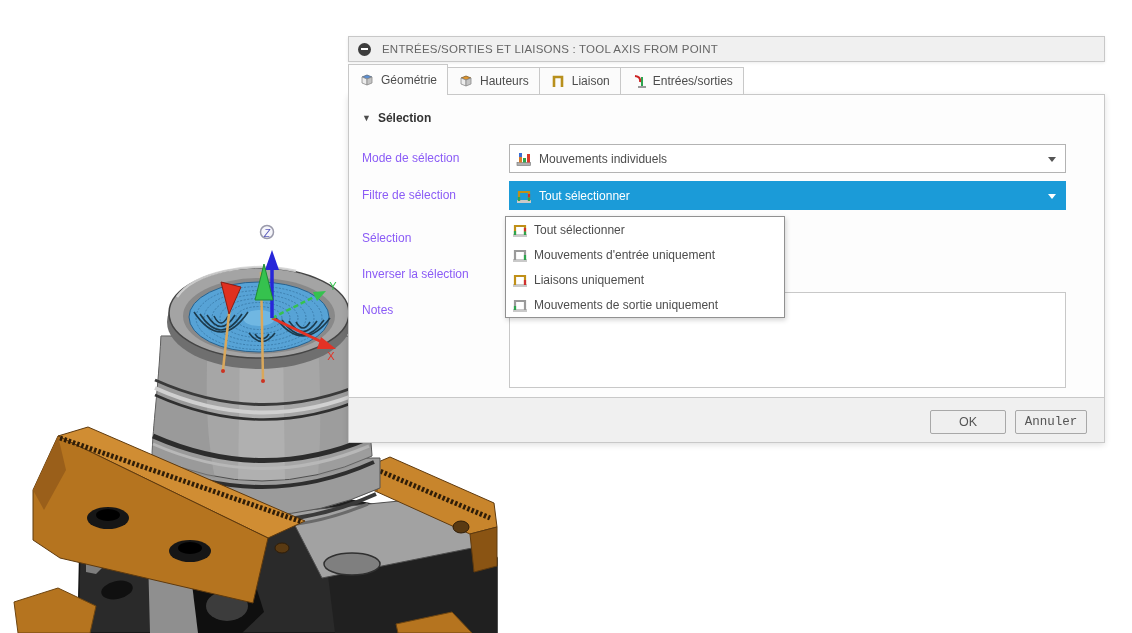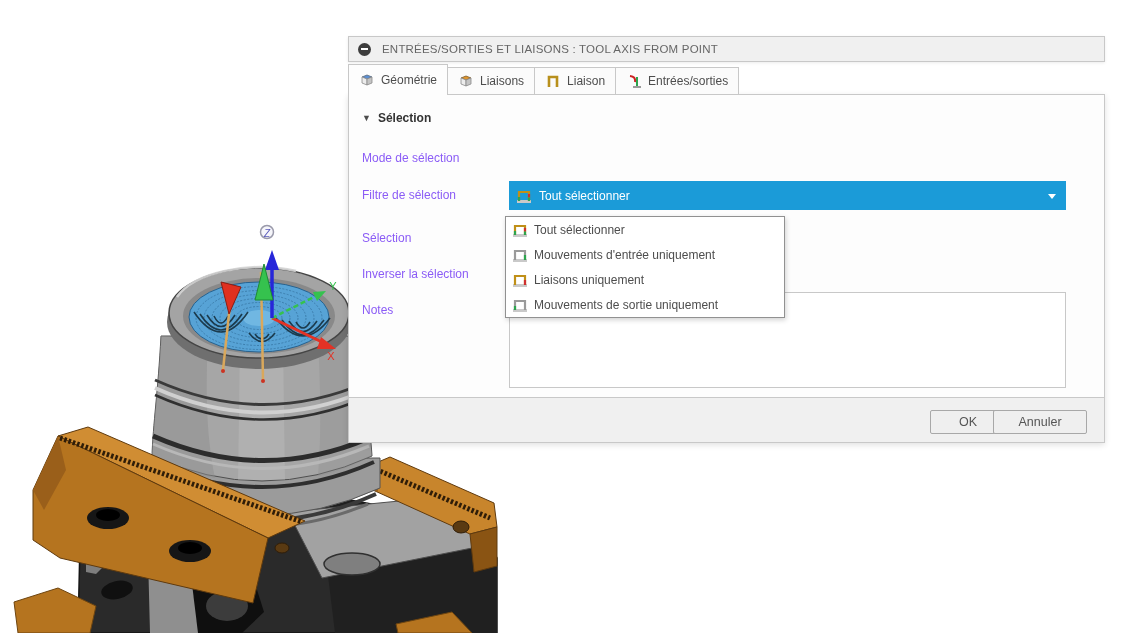--- a/index.html
+++ b/index.html
@@ -104,21 +104,21 @@
     position:absolute; left:0; right:0; bottom:0; height:45px; box-sizing:border-box;
     background:#f0f0f0; border-top:1px solid #c8c8c8;
   }
   .btn {
     position:absolute; top:12px; height:24px; box-sizing:border-box;
     background:#efefef; border:1px solid #a8a8a8; border-radius:2px;
     font-family:"Liberation Sans", sans-serif; font-size:12.5px; color:#555;
     display:flex; align-items:center; justify-content:center; cursor:default;
   }
   .btn-ok { right:98px; width:76px; }
-  .btn-cancel { right:17px; width:94px; }
+  .btn-cancel { right:17px; width:72px;font-family:Liberation Mono, monospace; }
 
   svg text { font-family:"Liberation Sans", sans-serif; }
 </style>
 </head>
 <body>
 
 <div class="viewport">
 <svg width="1132" height="633" viewBox="0 0 1132 633">
 
   <g>
@@ -242,21 +242,21 @@
         <path d="M13,5 L8,7 L8,13 L13,11 Z" fill="#c4c4c4" stroke="#8a8a8a" stroke-width="0.8"></path>
       </svg>
       <span>Géométrie</span>
     </div>
     <div class="tab">
       <svg width="16" height="16" viewBox="0 0 16 16">
         <path d="M3,5 L8,3 L13,5 L8,7 Z" fill="#e0962e" stroke="#7a5a2a" stroke-width="0.8"></path>
         <path d="M3,5 L8,7 L8,13 L3,11 Z" fill="#ececec" stroke="#8a8a8a" stroke-width="0.8"></path>
         <path d="M13,5 L8,7 L8,13 L13,11 Z" fill="#c4c4c4" stroke="#8a8a8a" stroke-width="0.8"></path>
       </svg>
-      <span>Liaisons</span>
+      <span>Hauteurs</span>
     </div>
     <div class="tab">
       <svg width="16" height="16" viewBox="0 0 16 16">
         <path d="M4,14 L4,4 L12,4 L12,14" fill="none" stroke="#b8901c" stroke-width="2.6"></path>
       </svg>
       <span>Liaison</span>
     </div>
     <div class="tab">
       <svg width="16" height="16" viewBox="0 0 16 16">
         <path d="M4,3 Q10,3.5 9,9" fill="none" stroke="#cc2222" stroke-width="2"></path>
@@ -268,20 +268,31 @@
   </div>
 
   <div class="dlg-body">
 
     <div class="section-header">
       <span class="tri">▼</span>
       <span>Sélection</span>
     </div>
 
     <div class="field-label lbl-mode">Mode de sélection</div>
+    <div class="select-box sel-mode">
+      <svg width="16" height="16" viewBox="0 0 16 16">
+        <rect x="1" y="11.5" width="13.5" height="3" fill="#b0b0b0" stroke="#808080" stroke-width="0.7"></rect>
+        <rect x="3" y="6" width="3" height="5.5" fill="#d97b2a"></rect>
+        <rect x="3" y="2" width="3" height="4" fill="#3b6fd4"></rect>
+        <rect x="7" y="7" width="3" height="4.5" fill="#2da44e"></rect>
+        <rect x="11" y="3" width="3" height="8.5" fill="#d93a2e"></rect>
+      </svg>
+      <span>Mouvements individuels</span>
+      <span class="caret"></span>
+    </div>
 
     <div class="field-label lbl-filter">Filtre de sélection</div>
     <div class="select-box sel-filter">
       <svg width="16" height="16" viewBox="0 0 16 16">
         <rect x="1" y="12" width="14" height="3" fill="#c9c9c9"></rect>
         <path d="M3,13 L3,4 L13,4 L13,13" fill="none" stroke="#c09018" stroke-width="2.2"></path>
         <rect x="1.9" y="9" width="2.2" height="4" fill="#2da44e"></rect>
         <rect x="11.9" y="6" width="2.2" height="3.5" fill="#d03030"></rect>
         <rect x="11.9" y="9.5" width="2.2" height="3.5" fill="#2da44e"></rect>
       </svg>

